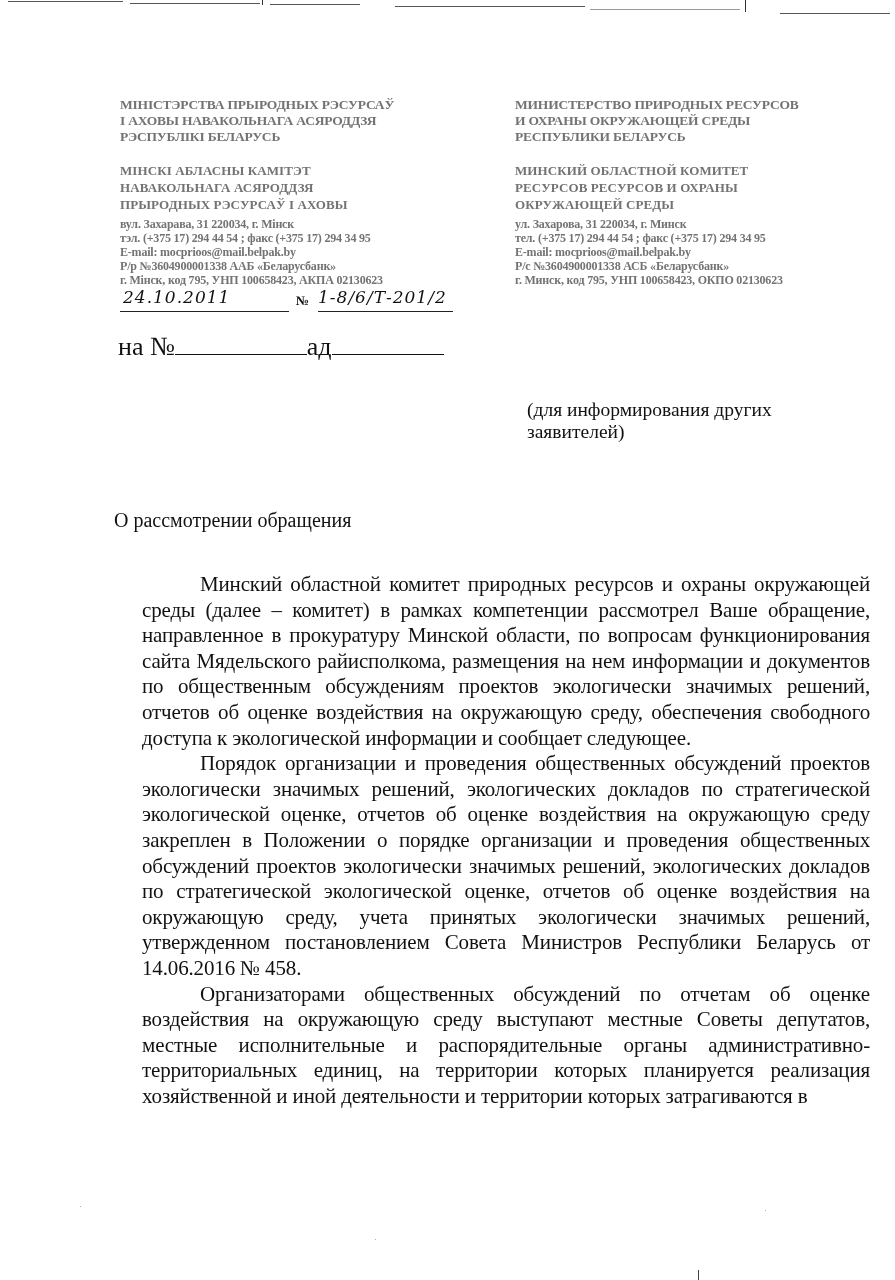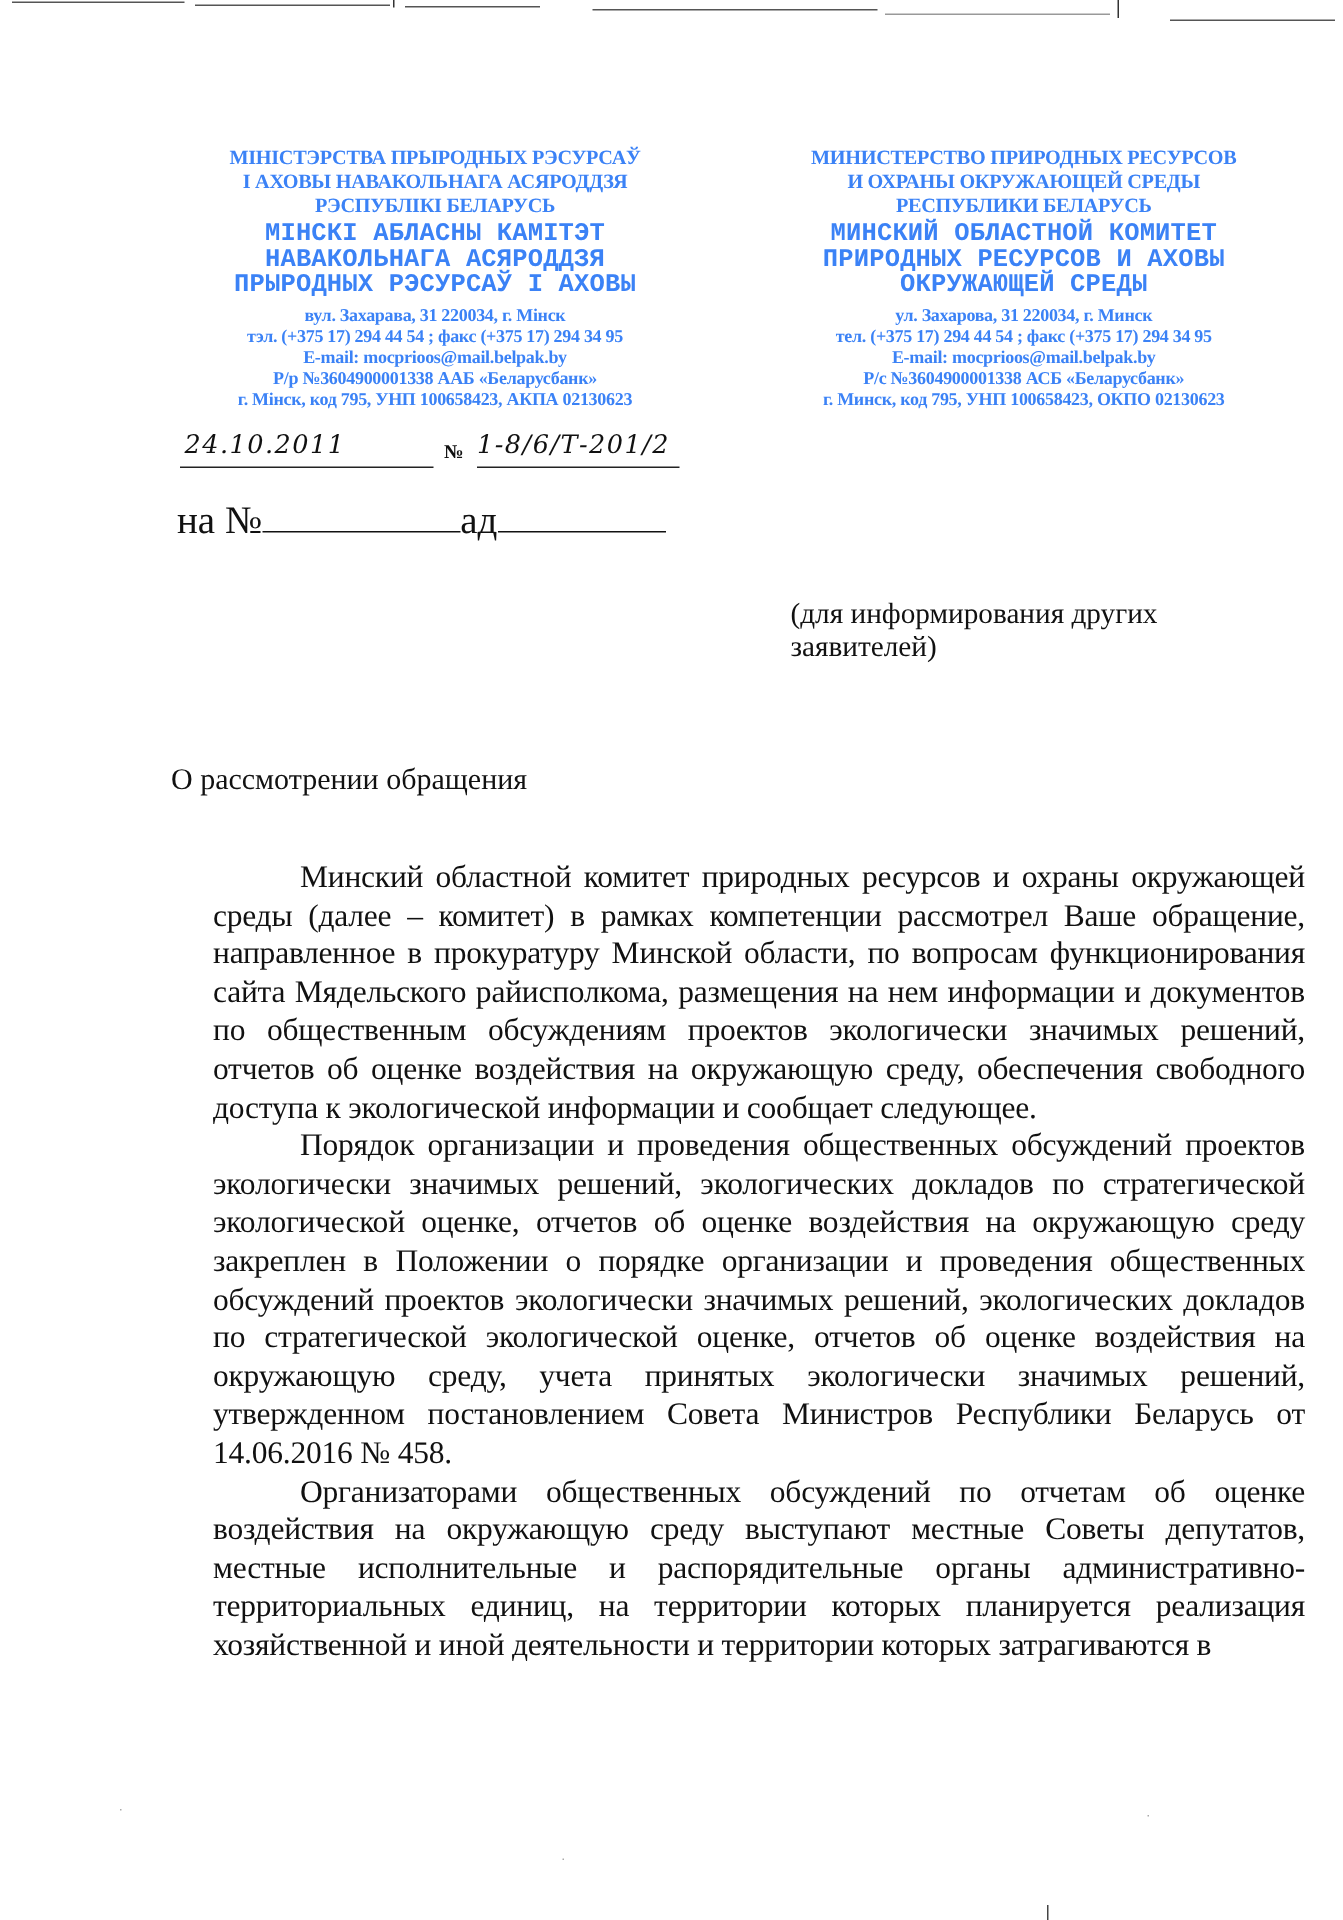--- a/index.html
+++ b/index.html
@@ -26,39 +26,37 @@
       background: #555;
     }
     .scan-top .tick {
       position: absolute;
       width: 1px;
       background: #333;
     }
     .letterhead {
       position: absolute;
       top: 97px;
-      text-align: center;
-      font-family: "Liberation Serif", serif;
-      color: #3b82f6;
+      font-family: "Liberation Serif", serif;
+      color: #737373;
     }
     .lh-left { left: 120px; width: 340px; }
     .lh-right { left: 515px; width: 335px; }
     .lh-ministry {
       font-size: 13.5px;
       font-weight: bold;
       line-height: 16px;
       letter-spacing: -0.2px;
     }
     .lh-committee {
-      font-size: 17px;
+      font-size: 13px;
       font-weight: 900;
       line-height: 17px;
       letter-spacing: 0.1px;
-      margin-top: 3px;
-      font-family: Liberation Mono, monospace;
+      margin-top: 17px;
     }
     .lh-small {
       font-size: 12px;
       line-height: 14px;
       margin-top: 4px;
       font-weight: bold;
       letter-spacing: -0.2px;
     }
     .lh-small div { white-space: nowrap; }
     .handwritten-row {
@@ -198,21 +196,21 @@
 </div>
 
 <div class="letterhead lh-right">
   <div class="lh-ministry">
     <div>МИНИСТЕРСТВО ПРИРОДНЫХ РЕСУРСОВ</div>
     <div>И ОХРАНЫ ОКРУЖАЮЩЕЙ СРЕДЫ</div>
     <div>РЕСПУБЛИКИ БЕЛАРУСЬ</div>
   </div>
   <div class="lh-committee">
     <div>МИНСКИЙ ОБЛАСТНОЙ КОМИТЕТ</div>
-    <div>ПРИРОДНЫХ РЕСУРСОВ И АХОВЫ</div>
+    <div>РЕСУРСОВ РЕСУРСОВ И ОХРАНЫ</div>
     <div>ОКРУЖАЮЩЕЙ СРЕДЫ</div>
   </div>
   <div class="lh-small">
     <div>ул. Захарова, 31 220034, г. Минск</div>
     <div>тел. (+375 17) 294 44 54 ; факс (+375 17) 294 34 95</div>
     <div>E-mail: mocprioos@mail.belpak.by</div>
     <div>Р/с №3604900001338 АСБ «Беларусбанк»</div>
     <div>г. Минск, код 795, УНП 100658423, ОКПО 02130623</div>
   </div>
 </div>

